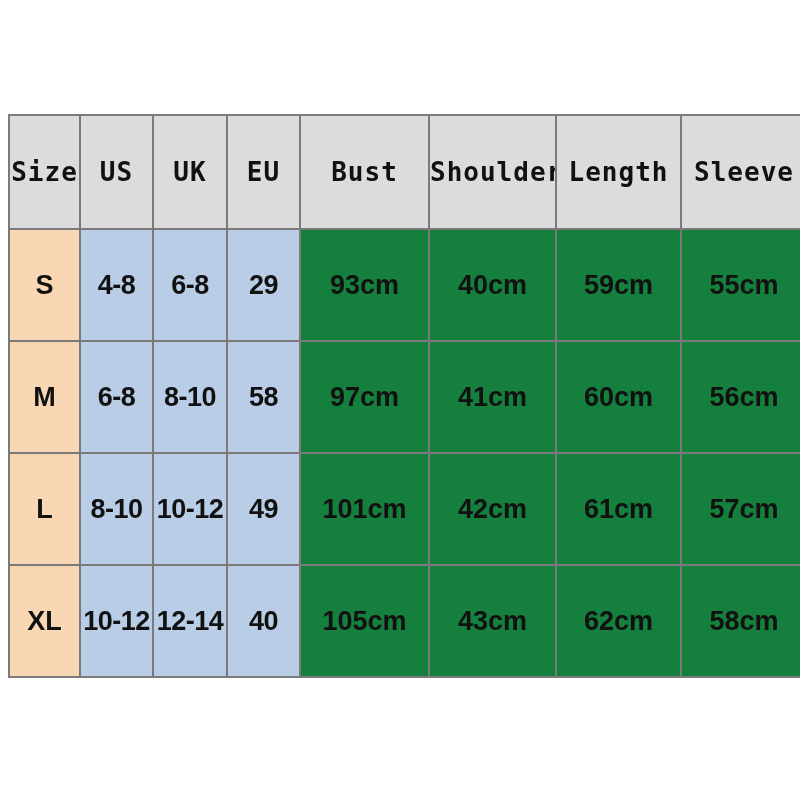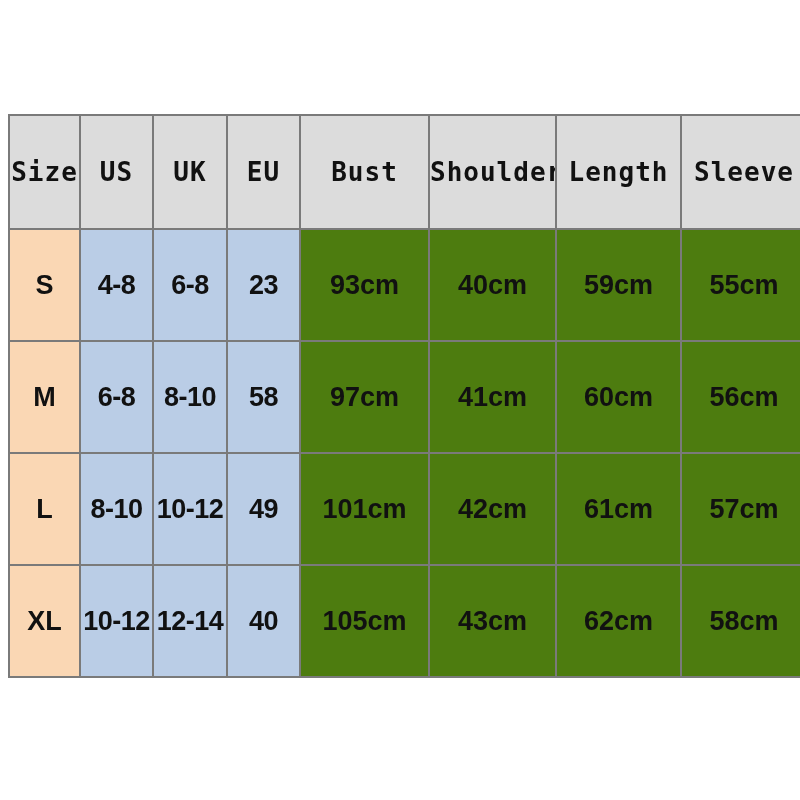--- a/index.html
+++ b/index.html
@@ -60,21 +60,21 @@
     font-family: "DejaVu Sans Mono", monospace;
     font-size: 26px;
     letter-spacing: 1px;
     font-weight: bold;
   }
 
   
   tbody tr { height: 112px; }
 
   td.cell {
-    background: #4d7c0f;
+    background: #15803d;
     font-family: "Liberation Sans", sans-serif;
     font-size: 27px;
     font-weight: bold;
     letter-spacing: 0px;
   }
 
   td.cell-size {
     background: #fad7b4;
     font-family: "Liberation Sans", sans-serif;
     font-size: 27px;
@@ -114,21 +114,21 @@
         <th>Shoulder</th>
         <th>Length</th>
         <th>Sleeve</th>
       </tr>
     </thead>
     <tbody>
       <tr>
         <td class="cell-size">S</td>
         <td class="cell-region">4-8</td>
         <td class="cell-region">6-8</td>
-        <td class="cell-region">23</td>
+        <td class="cell-region">29</td>
         <td class="cell">93cm</td>
         <td class="cell">40cm</td>
         <td class="cell">59cm</td>
         <td class="cell">55cm</td>
       </tr>
       <tr>
         <td class="cell-size">M</td>
         <td class="cell-region">6-8</td>
         <td class="cell-region">8-10</td>
         <td class="cell-region">58</td>

